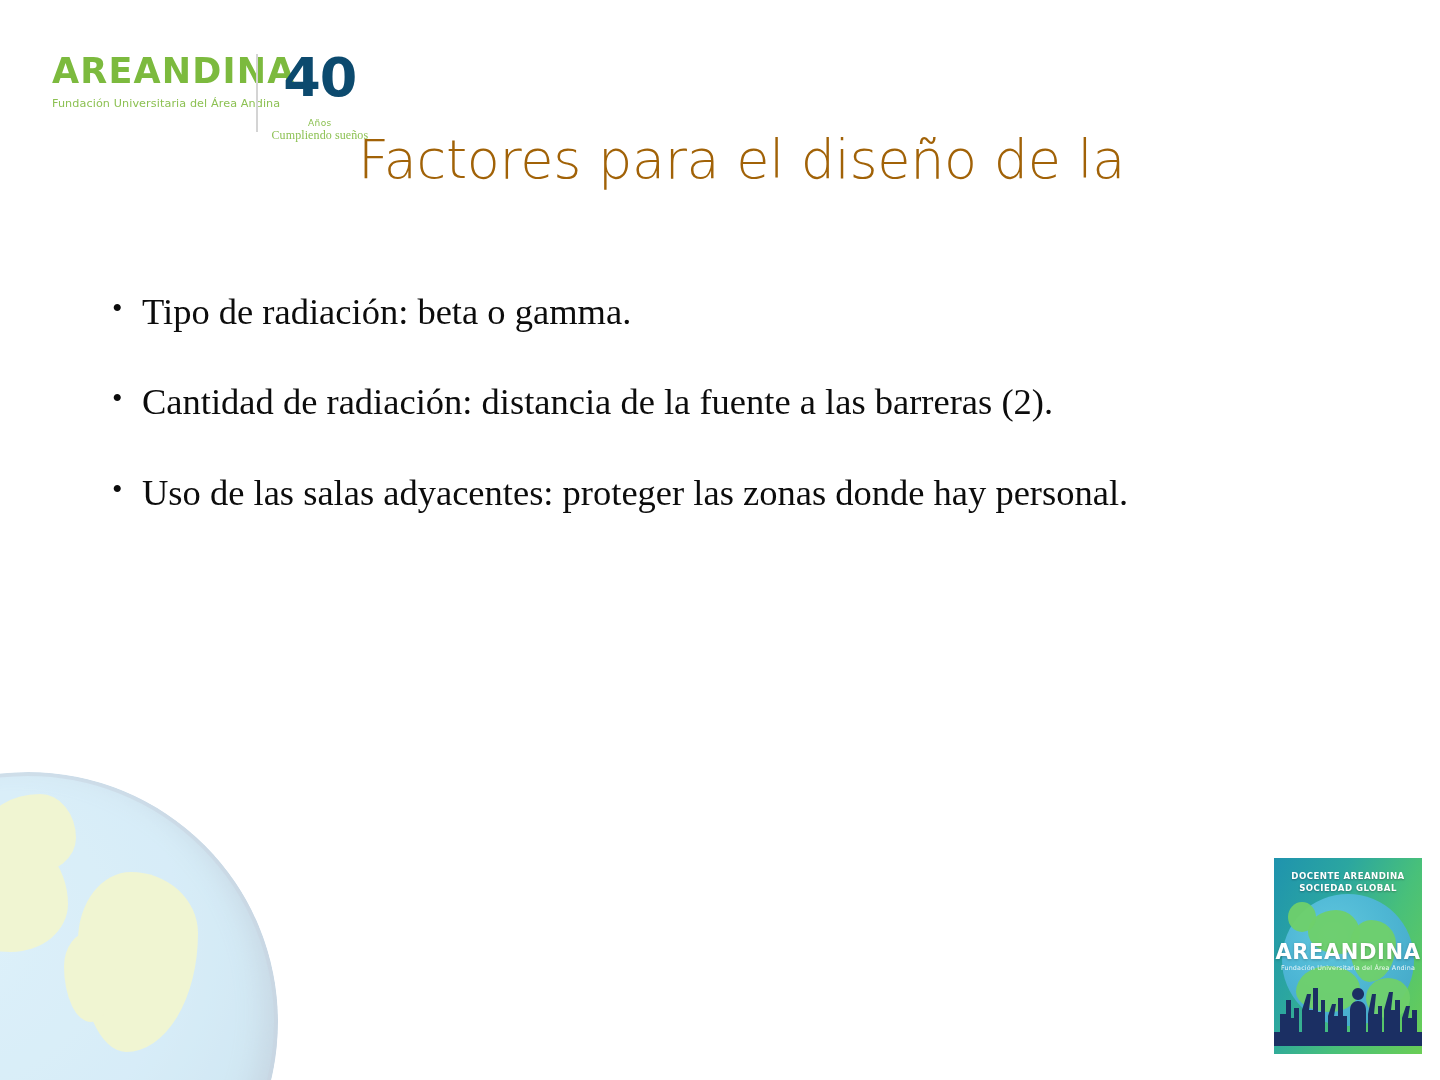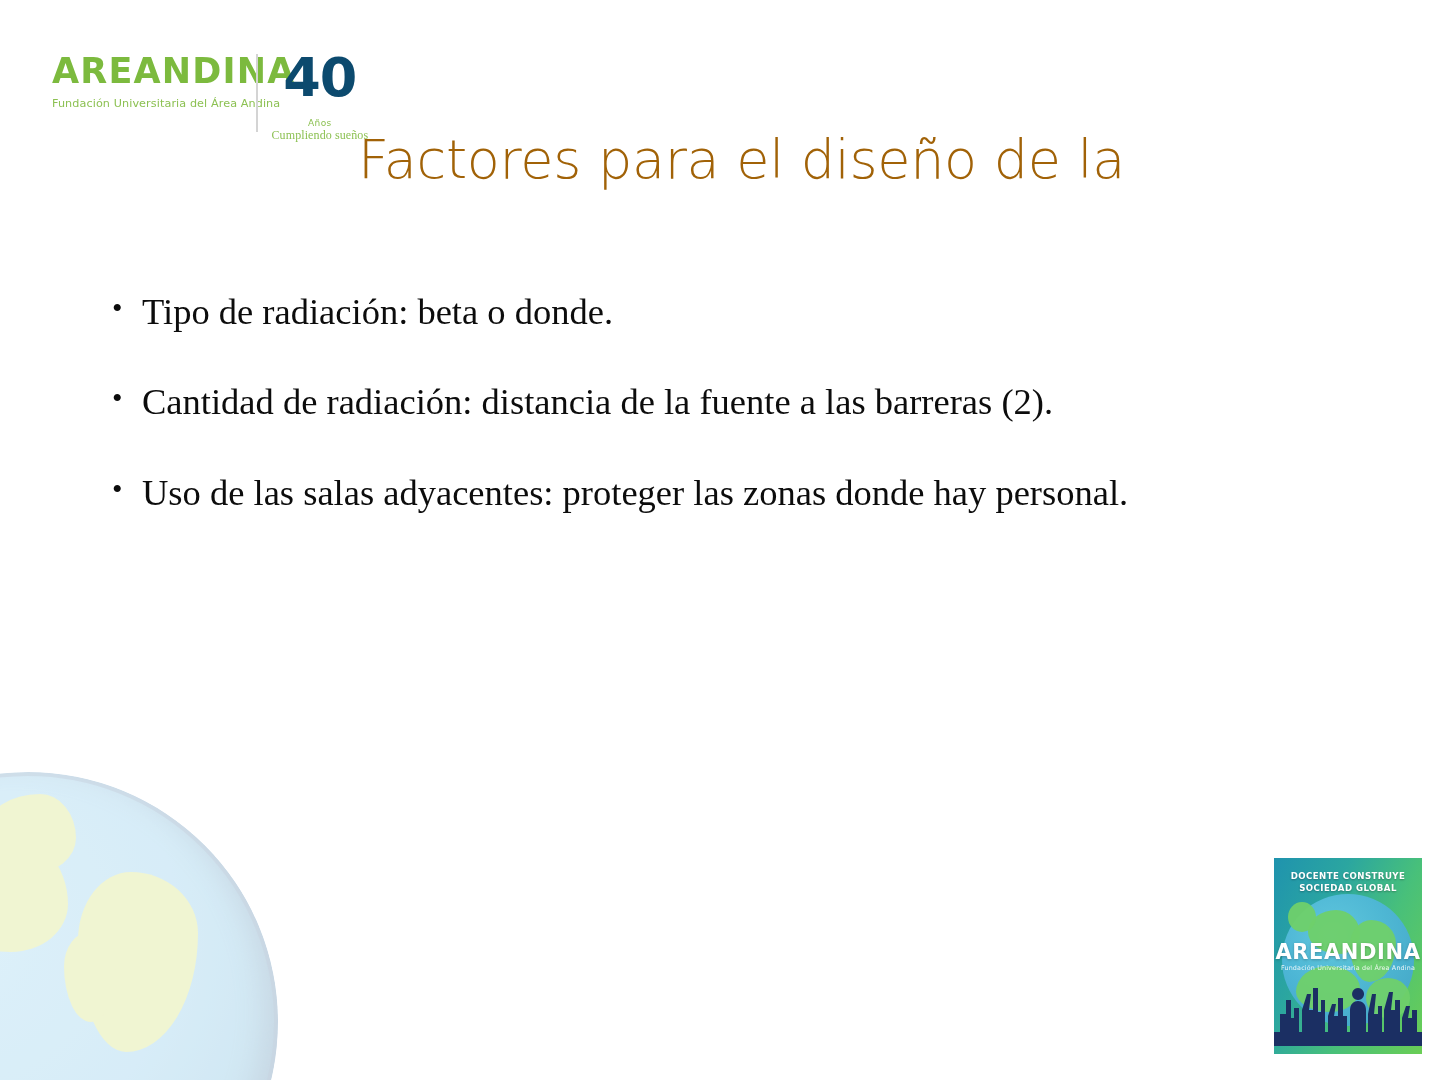--- a/index.html
+++ b/index.html
@@ -268,35 +268,35 @@
       <div class="anniv-years">Años</div>
       <div class="anniv-slogan">Cumpliendo sueños</div>
     </div>
   </div>
 
   <div class="slide-title">
     <div>Factores para el diseño de la</div>
   </div>
 
   <ul class="body-list">
-    <li class="bullet-item">Tipo de radiación: beta o donde.</li>
+    <li class="bullet-item">Tipo de radiación: beta o gamma.</li>
     <li class="bullet-item">Cantidad de radiación: distancia de la fuente a las barreras (2).</li>
     <li class="bullet-item">Uso de las salas adyacentes: proteger las zonas donde hay personal.</li>
   </ul>
 
   <div class="campaign-badge">
     <div class="badge-globe"></div>
     <div class="badge-land bl1"></div>
     <div class="badge-land bl2"></div>
     <div class="badge-land bl3"></div>
     <div class="badge-land bl4"></div>
     <div class="badge-land bl5"></div>
 
     <div class="badge-heading">
-      <div>DOCENTE CONSTRUYE</div>
+      <div>DOCENTE AREANDINA</div>
       <div>SOCIEDAD GLOBAL</div>
     </div>
 
     <div class="badge-wordmark">AREANDINA</div>
     <div class="badge-subwordmark">Fundación Universitaria del Área Andina</div>
 
     <div class="badge-crowd">
       <svg viewBox="0 0 148 76" preserveAspectRatio="none" aria-hidden="true">
         <g fill="#1b2f63">
           <path d="M6,76 L6,44 L12,44 L12,30 L17,30 L17,48 L20,48 L20,38 L25,38 L25,76 Z"></path>

